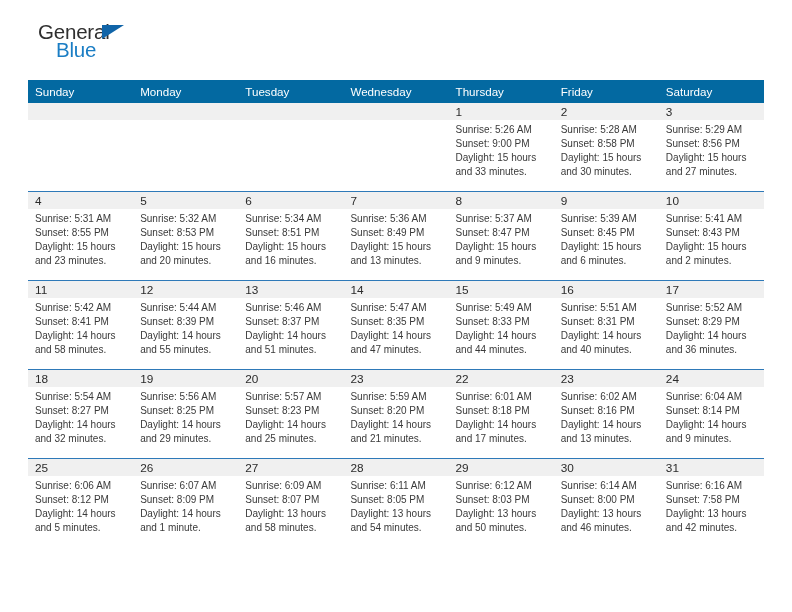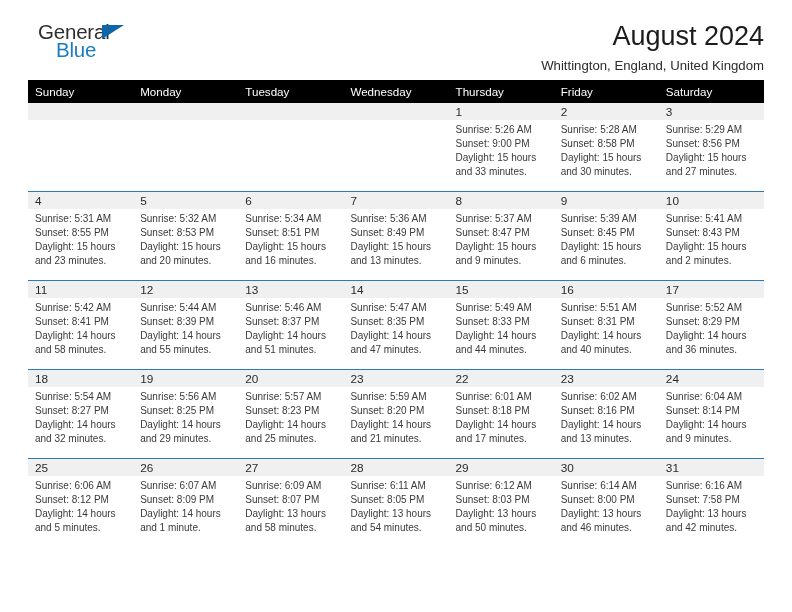--- a/index.html
+++ b/index.html
@@ -84,21 +84,21 @@
   }
 
   
   .cal {
     width: 736px;
     border-collapse: collapse;
     table-layout: fixed;
     margin-top: 8px;
   }
   .cal th {
-    background: #000000;
+    background: #0369a1;
     color: #ffffff;
     font-size: 11.6px;
     font-weight: normal;
     text-align: left;
     padding: 5px 0 5px 7px;
     height: 19px;
     box-sizing: border-box;
   }
   .cal td {
     vertical-align: top;
@@ -137,24 +137,20 @@
 <div class="page">
 
   <div class="header">
 
     <div class="logo">
       <span class="logo-general">General</span>
       <span class="logo-tri"></span>
       <span class="logo-blue">Blue</span>
     </div>
 
-    <div class="title-block">
-      <div class="cal-title">August 2024</div>
-      <div class="cal-subtitle">Whittington, England, United Kingdom</div>
-    </div>
 
   </div>
 
   <table class="cal">
     <thead>
       <tr>
         <th>Sunday</th>
         <th>Monday</th>
         <th>Tuesday</th>
         <th>Wednesday</th>

